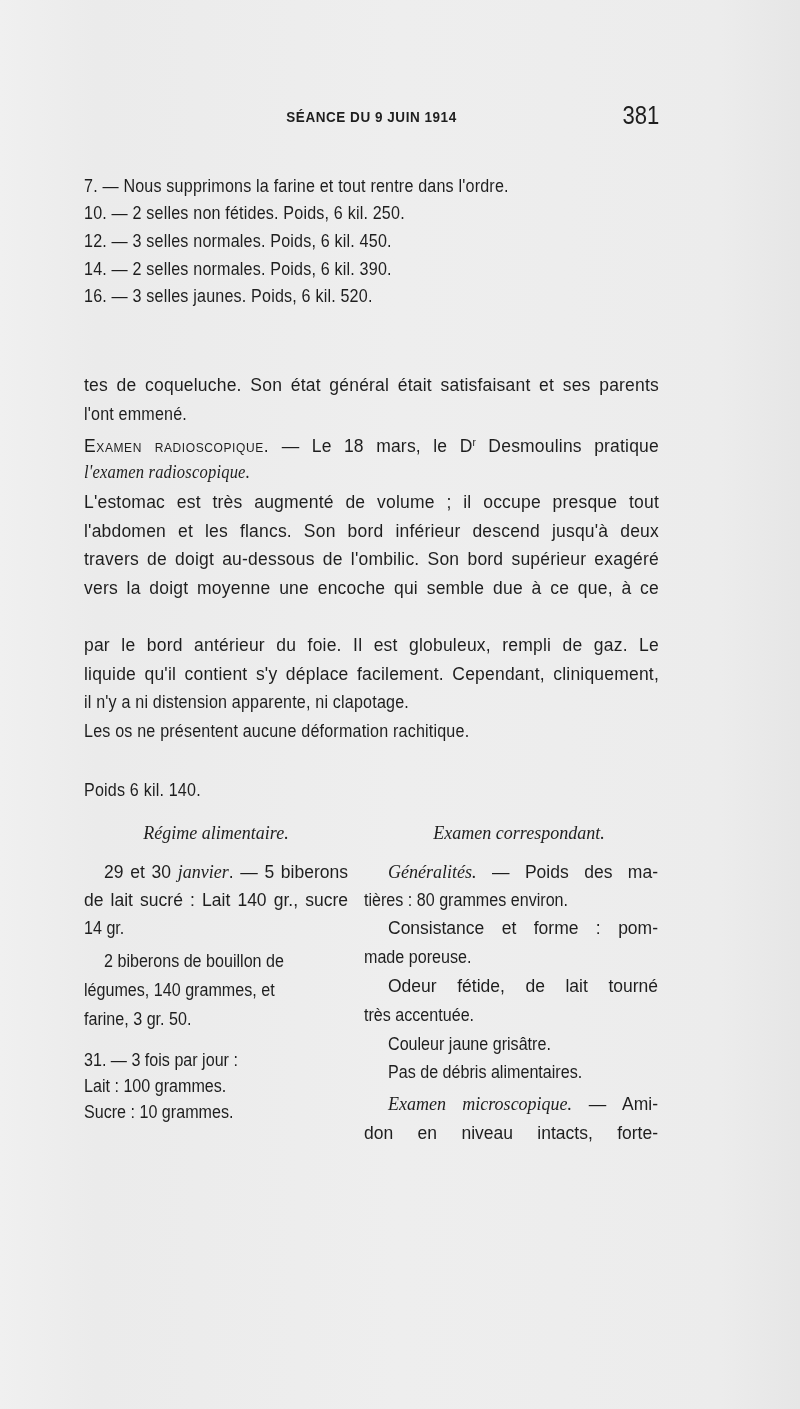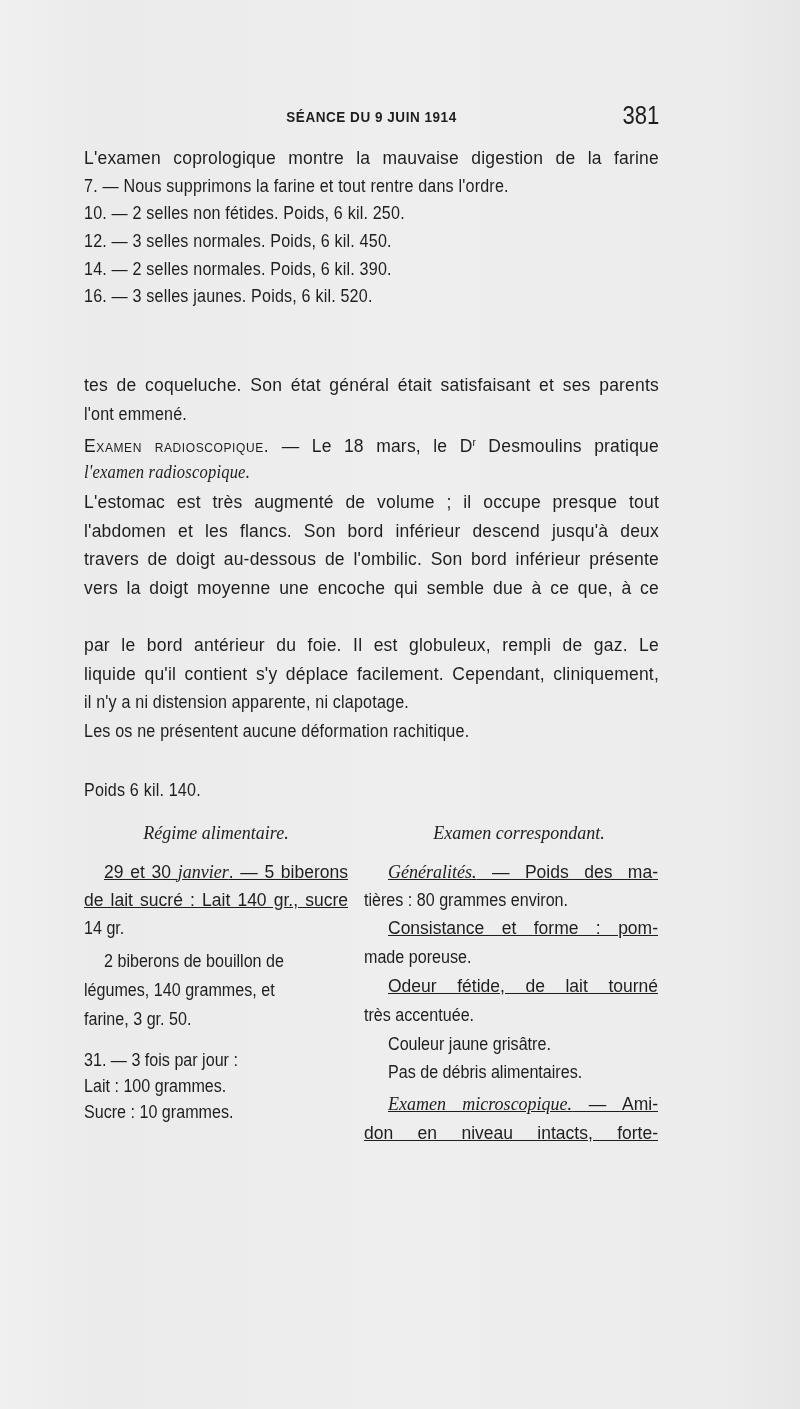--- a/index.html
+++ b/index.html
@@ -34,50 +34,49 @@
     }
     .just { text-align: justify; text-align-last: justify; white-space: normal; }
     .sc { font-variant: small-caps; letter-spacing: 0.6px; }
     .it { font-style: italic; font-family: "Liberation Serif", serif; font-size: 18px; }
     sup { font-size: 10px; vertical-align: 6px; }
     .col { position: absolute; }
     .cline {
       position: absolute; font-size: 17.5px; line-height: 26px; white-space: nowrap;
       font-family: "Liberation Sans", sans-serif;
     }
-    .cjust { text-align: justify; text-align-last: justify; white-space: normal; text-decoration: underline; }
+    .cjust { text-align: justify; text-align-last: justify; white-space: normal; }
     .chead { font-style: italic; font-family: "Liberation Serif", serif; font-size: 18px; text-align: center; }
   </style>
 </head>
 <body>
 
 <div class="page">
 
   <div class="runhead">
     <div class="title">SÉANCE DU 9 JUIN 1914</div>
     <div class="pageno">381</div>
   </div>
 
-  <div class="line just" style="top:145px;">L'examen coprologique montre la mauvaise digestion de la farine</div>
   <div class="line" style="top: 173px; transform: scaleX(0.92); transform-origin: left center;">7. — Nous supprimons la farine et tout rentre dans l'ordre.</div>
   <div class="line" style="top: 200px; transform: scaleX(0.92); transform-origin: left center;">10. — 2 selles non fétides. Poids, 6 kil. 250.</div>
   <div class="line" style="top: 228px; transform: scaleX(0.92); transform-origin: left center;">12. — 3 selles normales. Poids, 6 kil. 450.</div>
   <div class="line" style="top: 256px; transform: scaleX(0.92); transform-origin: left center;">14. — 2 selles normales. Poids, 6 kil. 390.</div>
   <div class="line" style="top: 283px; transform: scaleX(0.92); transform-origin: left center;">16. — 3 selles jaunes. Poids, 6 kil. 520.</div>
   <div class="line just" style="top:372px;">tes de coqueluche. Son état général était satisfaisant et ses parents</div>
   <div class="line" style="top: 401px; transform: scaleX(0.92); transform-origin: left center;">l'ont emmené.</div>
 
   <div class="line just" style="top:430px;">
     <span class="sc">Examen radioscopique.</span><span> — Le 18 mars, le D</span><sup>r</sup><span> Desmoulins pratique</span>
   </div>
   <div class="line it" style="top: 459px; transform: scaleX(0.92); transform-origin: left center;">l'examen radioscopique.</div>
 
   <div class="line just" style="top:489px;">L'estomac est très augmenté de volume ; il occupe presque tout</div>
   <div class="line just" style="top:518px;">l'abdomen et les flancs. Son bord inférieur descend jusqu'à deux</div>
-  <div class="line just" style="top:546px;">travers de doigt au-dessous de l'ombilic. Son bord inférieur présente</div>
+  <div class="line just" style="top:546px;">travers de doigt au-dessous de l'ombilic. Son bord supérieur exagéré</div>
   <div class="line just" style="top:575px;">vers la doigt moyenne une encoche qui semble due à ce que, à ce</div>
   <div class="line just" style="top:632px;">par le bord antérieur du foie. Il est globuleux, rempli de gaz. Le</div>
   <div class="line just" style="top:661px;">liquide qu'il contient s'y déplace facilement. Cependant, cliniquement,</div>
   <div class="line" style="top: 689px; transform: scaleX(0.92); transform-origin: left center;">il n'y a ni distension apparente, ni clapotage.</div>
   <div class="line" style="top: 718px; transform: scaleX(0.92); transform-origin: left center;">Les os ne présentent aucune déformation rachitique.</div>
 
   <div class="line" style="top: 777px; transform: scaleX(0.92); transform-origin: left center;">Poids 6 kil. 140.</div>
 
   <div class="col">
     <div class="cline chead" style="left:84px; width:264px; top:820px;">Régime alimentaire.</div>

